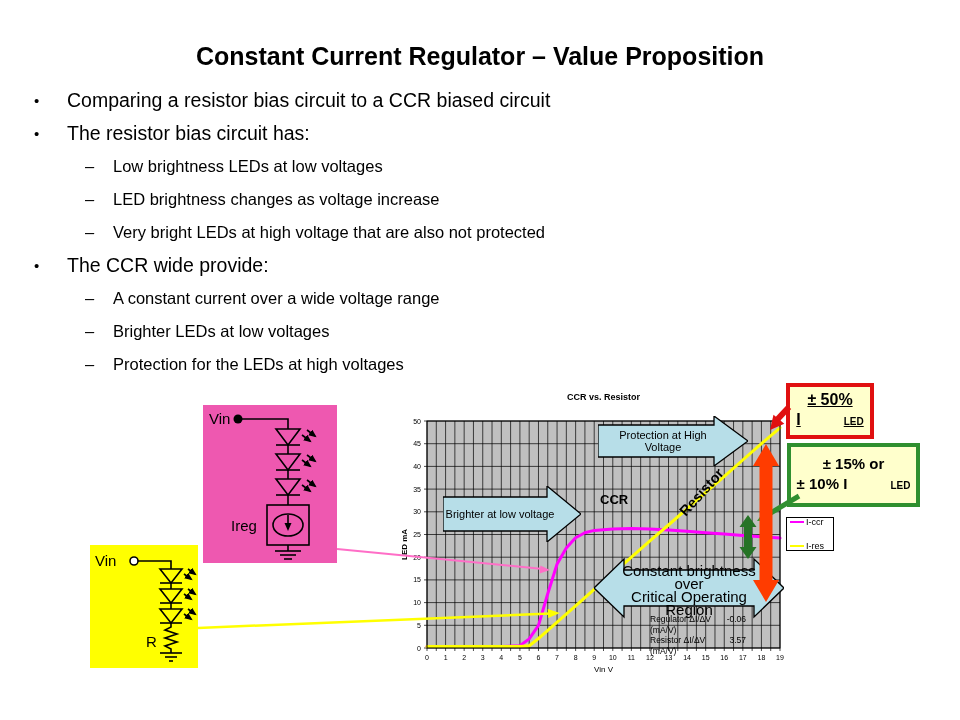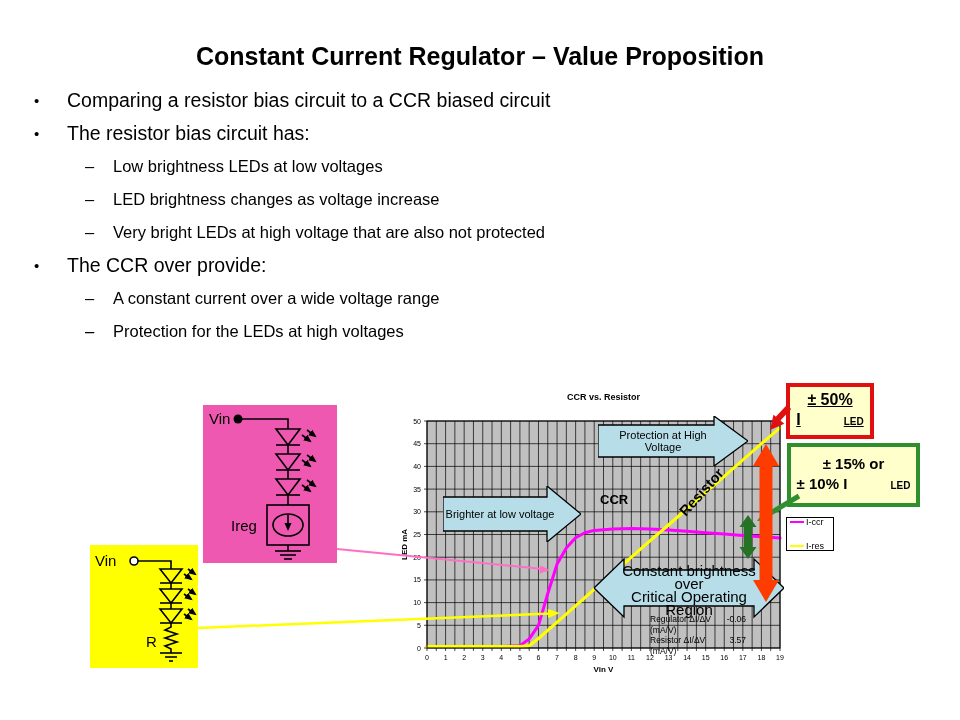--- a/index.html
+++ b/index.html
@@ -21,21 +21,21 @@
   .yellow-panel{position:absolute;left:90px;top:545px;width:108px;height:123px;background:var(--yellow-box);}
   .circ{stroke:#000;stroke-width:1.6;fill:none;}
   .circ-fill{fill:#000;stroke:none;}
   .circ-text{font-size:15px;fill:#000;stroke:none;font-family:"Liberation Sans",sans-serif;}
 
   
   #chart-wrap{position:absolute;left:388px;top:388px;width:400px;height:300px;z-index:1;}
   #chart-svg{position:absolute;left:0;top:0;}
   #chart-svg text{font-family:"Liberation Sans",sans-serif;fill:#000;}
   #chart-title{position:absolute;left:39px;width:353px;top:4px;text-align:center;font-size:9px;font-weight:bold;}
-  #chart-xlabel{position:absolute;left:39px;width:353px;top:277px;text-align:center;font-size:8px;font-weight:bold;}
+  #chart-xlabel{position:absolute;left:39px;width:353px;top:277px;text-align:center;font-size:8px;font-weight:normal;}
   #chart-ylabel{position:absolute;left:12px;top:172px;transform:rotate(-90deg);transform-origin:left top;
                 font-size:8px;font-weight:bold;white-space:nowrap;}
   #stats{position:absolute;left:222px;top:226px;width:136px;z-index:4;font-size:8.5px;line-height:10.5px;}
   .stat-row{display:flex;justify-content:space-between;margin-left:40px;}
 
   
   .ba{position:absolute;z-index:3;}
   .ba svg{position:absolute;left:0;top:0;}
   .ba polygon{fill:var(--blue-arrow-fill);stroke:#000;stroke-width:1.3;}
   .ba-text{position:absolute;display:flex;align-items:center;justify-content:center;
@@ -87,23 +87,23 @@
 <div class="slide">
 
   <h1 class="title">Constant Current Regulator – Value Proposition</h1>
 
   <ul id="bullets">
       <li class="b1"><span class="marker">•</span><span>Comparing a resistor bias circuit to a CCR biased circuit</span></li>
       <li class="b1"><span class="marker">•</span><span>The resistor bias circuit has:</span></li>
       <li class="b2"><span class="marker">–</span><span>Low brightness LEDs at low voltages</span></li>
       <li class="b2"><span class="marker">–</span><span>LED brightness changes as voltage increase</span></li>
       <li class="b2"><span class="marker">–</span><span>Very bright LEDs at high voltage that are also not protected</span></li>
-      <li class="b1"><span class="marker">•</span><span>The CCR over provide:</span></li>
+      <li class="b1"><span class="marker">•</span><span>The CCR wide provide:</span></li>
       <li class="b2"><span class="marker">–</span><span>A constant current over a wide voltage range</span></li>
-      <li class="b2"><span class="marker">–</span></li>
+      <li class="b2"><span class="marker">–</span><span>Brighter LEDs at low voltages</span></li>
       <li class="b2"><span class="marker">–</span><span>Protection for the LEDs at high voltages</span></li>
     </ul>
 
   <div class="pink-panel">
     <svg width="134" height="158" viewBox="0 0 134 158">
       <defs>
         <marker id="mkP" markerUnits="userSpaceOnUse" markerWidth="9" markerHeight="9" refX="6" refY="3.5" orient="auto">
           <path d="M0,0L8,3.5L0,7z" class="circ-fill"></path>
         </marker>
         <g id="emitP">

